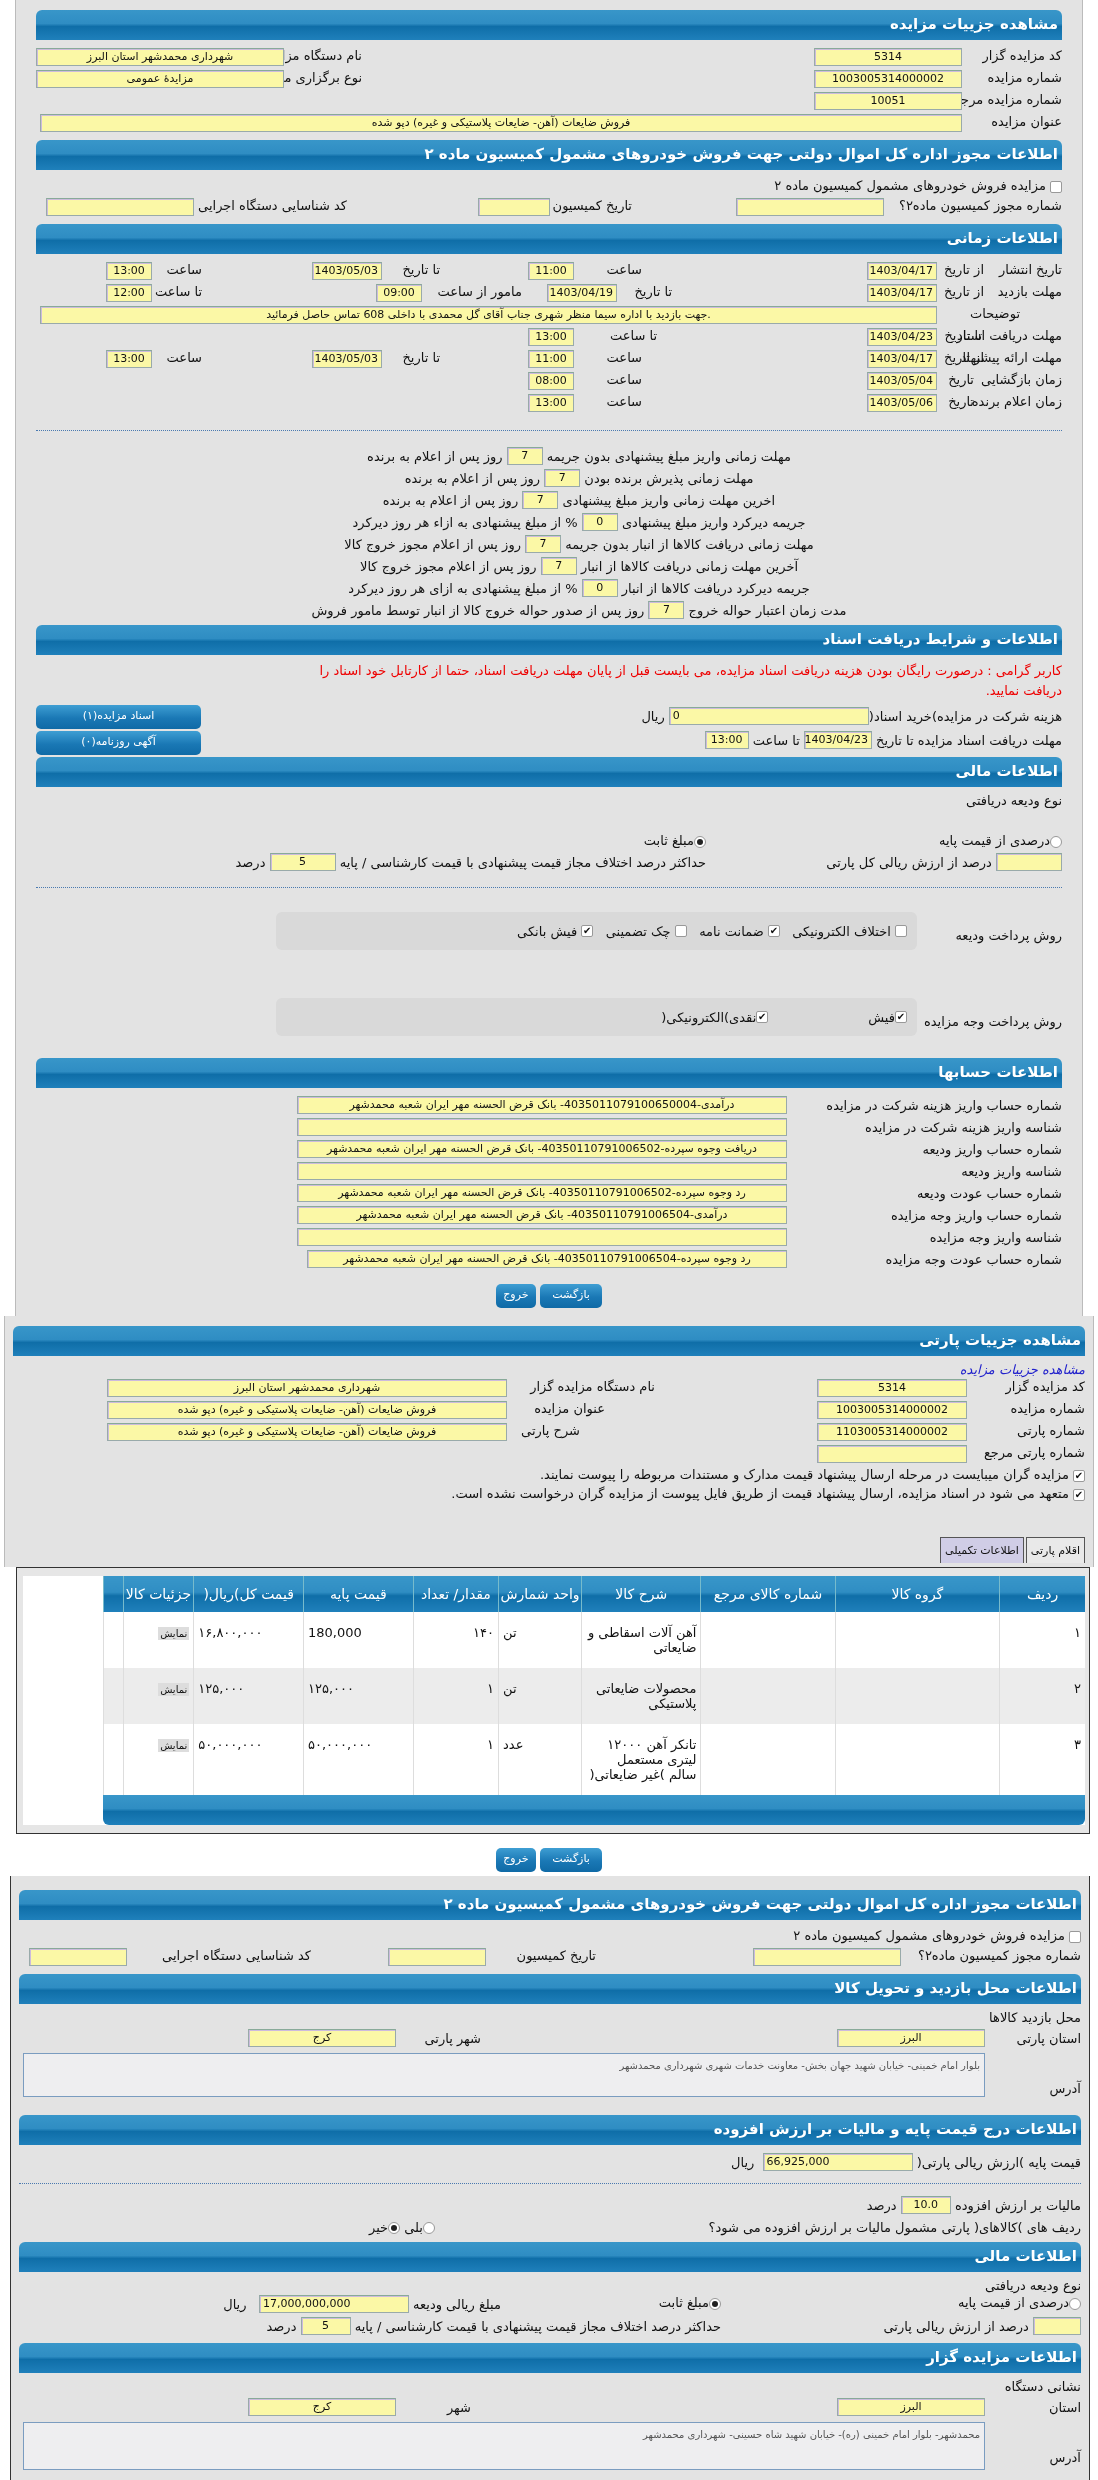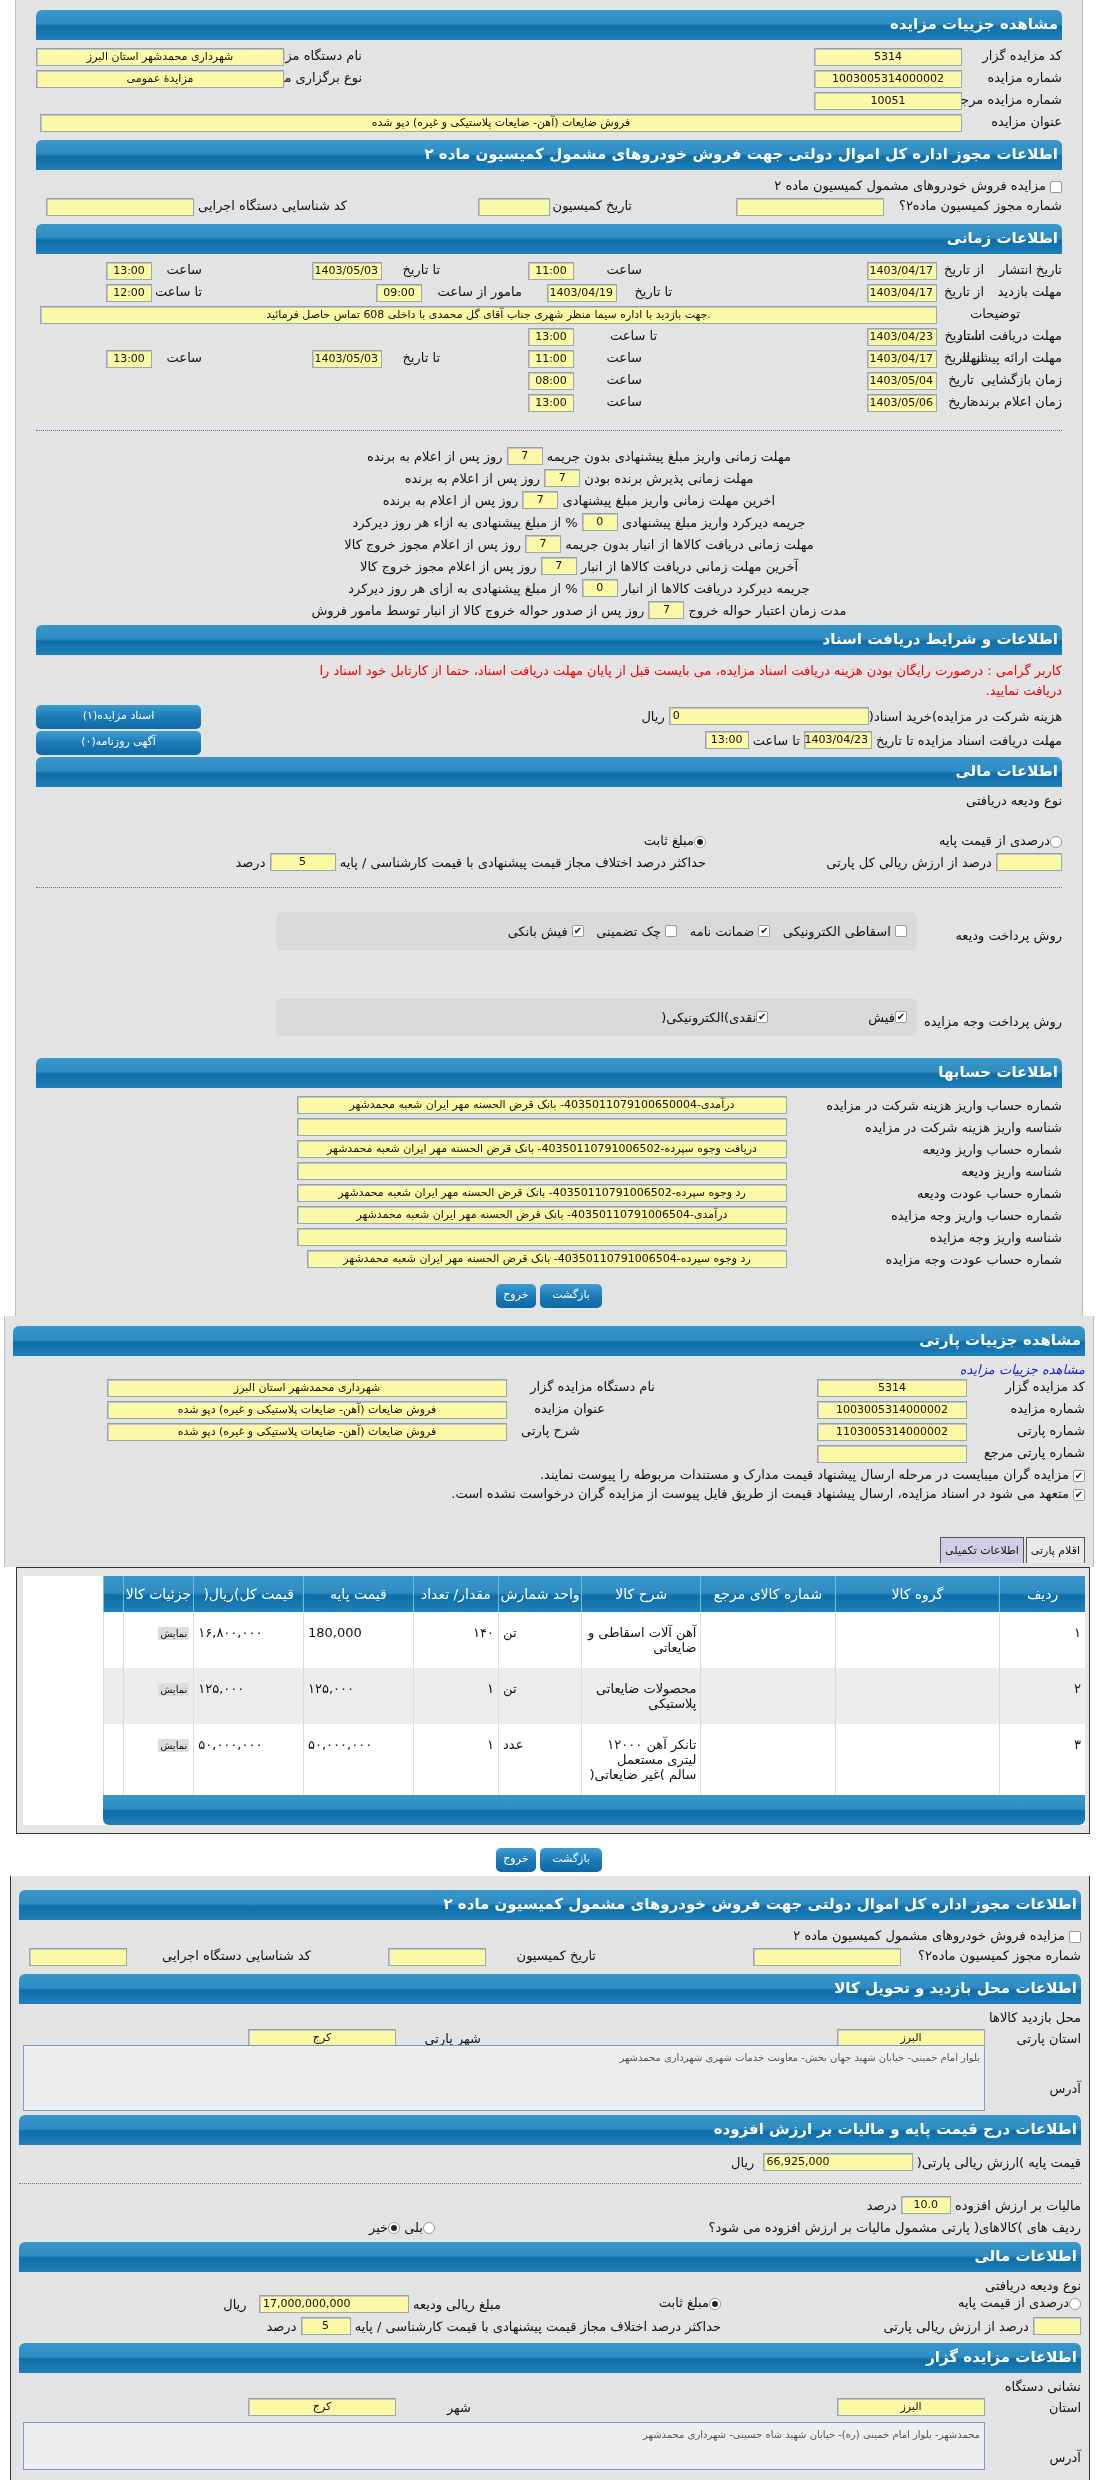--- a/index.html
+++ b/index.html
@@ -155,21 +155,21 @@
   <div style="position:relative;height:44px">
     <div class="abs" style="right:0;top:0"><span class="rad"></span><span>درصدی از قیمت پایه</span></div>
     <div class="abs" style="right:356px;top:0"><span class="rad on"></span><span>مبلغ ثابت</span></div>
     <div class="abs" style="right:0;top:20px;display:flex;align-items:center"><div class="in" style="width:66px"></div>&nbsp;<span>درصد از ارزش ریالی کل پارتی</span></div>
     <div class="abs" style="right:356px;top:20px;display:flex;align-items:center"><span>حداکثر درصد اختلاف مجاز قیمت پیشنهادی با قیمت کارشناسی / پایه</span>&nbsp;<div class="in" style="width:66px">5</div>&nbsp;<span>درصد</span></div>
   </div>
   <div class="dotline"></div>
   <div style="position:relative;height:100px">
     <span class="abs" style="right:0;top:30px">روش پرداخت ودیعه</span>
     <div class="box abs" style="right:145px;left:240px;top:14px">
-      <span class="chk"></span>&nbsp;<span>اسقاطی الکترونیکی</span>&nbsp;&nbsp;&nbsp;
+      <span class="chk"></span>&nbsp;<span>اختلاف الکترونیکی</span>&nbsp;&nbsp;&nbsp;
       <span class="chk">✔</span>&nbsp;<span>ضمانت نامه</span>&nbsp;&nbsp;&nbsp;
       <span class="chk"></span>&nbsp;<span>چک تضمینی</span>&nbsp;&nbsp;&nbsp;
       <span class="chk">✔</span>&nbsp;<span>فیش بانکی</span>
     </div>
   </div>
   <div style="position:relative;height:56px">
     <span class="abs" style="right:0;top:16px">روش پرداخت وجه مزایده</span>
     <div class="box abs" style="right:145px;left:240px;top:0">
       <span class="chk">✔</span>
         <span>فیش</span>
@@ -330,21 +330,21 @@
   </div>
 
   <div class="hdr">اطلاعات محل بازدید و تحویل کالا</div>
   <div>محل بازدید کالاها</div>
   <div style="position:relative;height:86px">
     <span class="abs" style="right:0;top:6px">استان پارتی</span>
     <div class="in abs" style="right:96px;top:4px;width:148px">البرز</div>
     <span class="abs" style="right:600px;top:6px">شهر پارتی</span>
     <div class="in abs" style="right:685px;top:4px;width:148px">کرج</div>
     <span class="abs" style="right:0;top:56px">آدرس</span>
-    <div class="ta abs" style="right:96px;left:4px;top:20px;height:66px">بلوار امام خمینی- خیابان شهید جهان بخش- معاونت خدمات شهری شهرداری محمدشهر</div>
+    <div class="ta abs" style="right:96px;left:4px;top:28px;height:44px">بلوار امام خمینی- خیابان شهید جهان بخش- معاونت خدمات شهری شهرداری محمدشهر</div>
   </div>
 
   <div class="hdr">اطلاعات درج قیمت پایه و مالیات بر ارزش افزوده</div>
   <div class="row"><span>قیمت پایه )ارزش ریالی پارتی(</span>&nbsp;<div class="in" style="width:150px;text-align:left">66,925,000</div>&nbsp;&nbsp;<span>ریال</span></div>
   <div class="dotline"></div>
   <div class="row"><span>مالیات بر ارزش افزوده</span>&nbsp;<div class="in" style="width:50px">10.0</div>&nbsp;<span>درصد</span></div>
   <div class="row" style="position:relative">
     <span>ردیف های )کالاهای( پارتی مشمول مالیات بر ارزش افزوده می شود؟</span>
     <span class="abs" style="right:646px"><span class="rad"></span><span>بلی</span> <span class="rad on"></span><span>خیر</span></span>
   </div>

